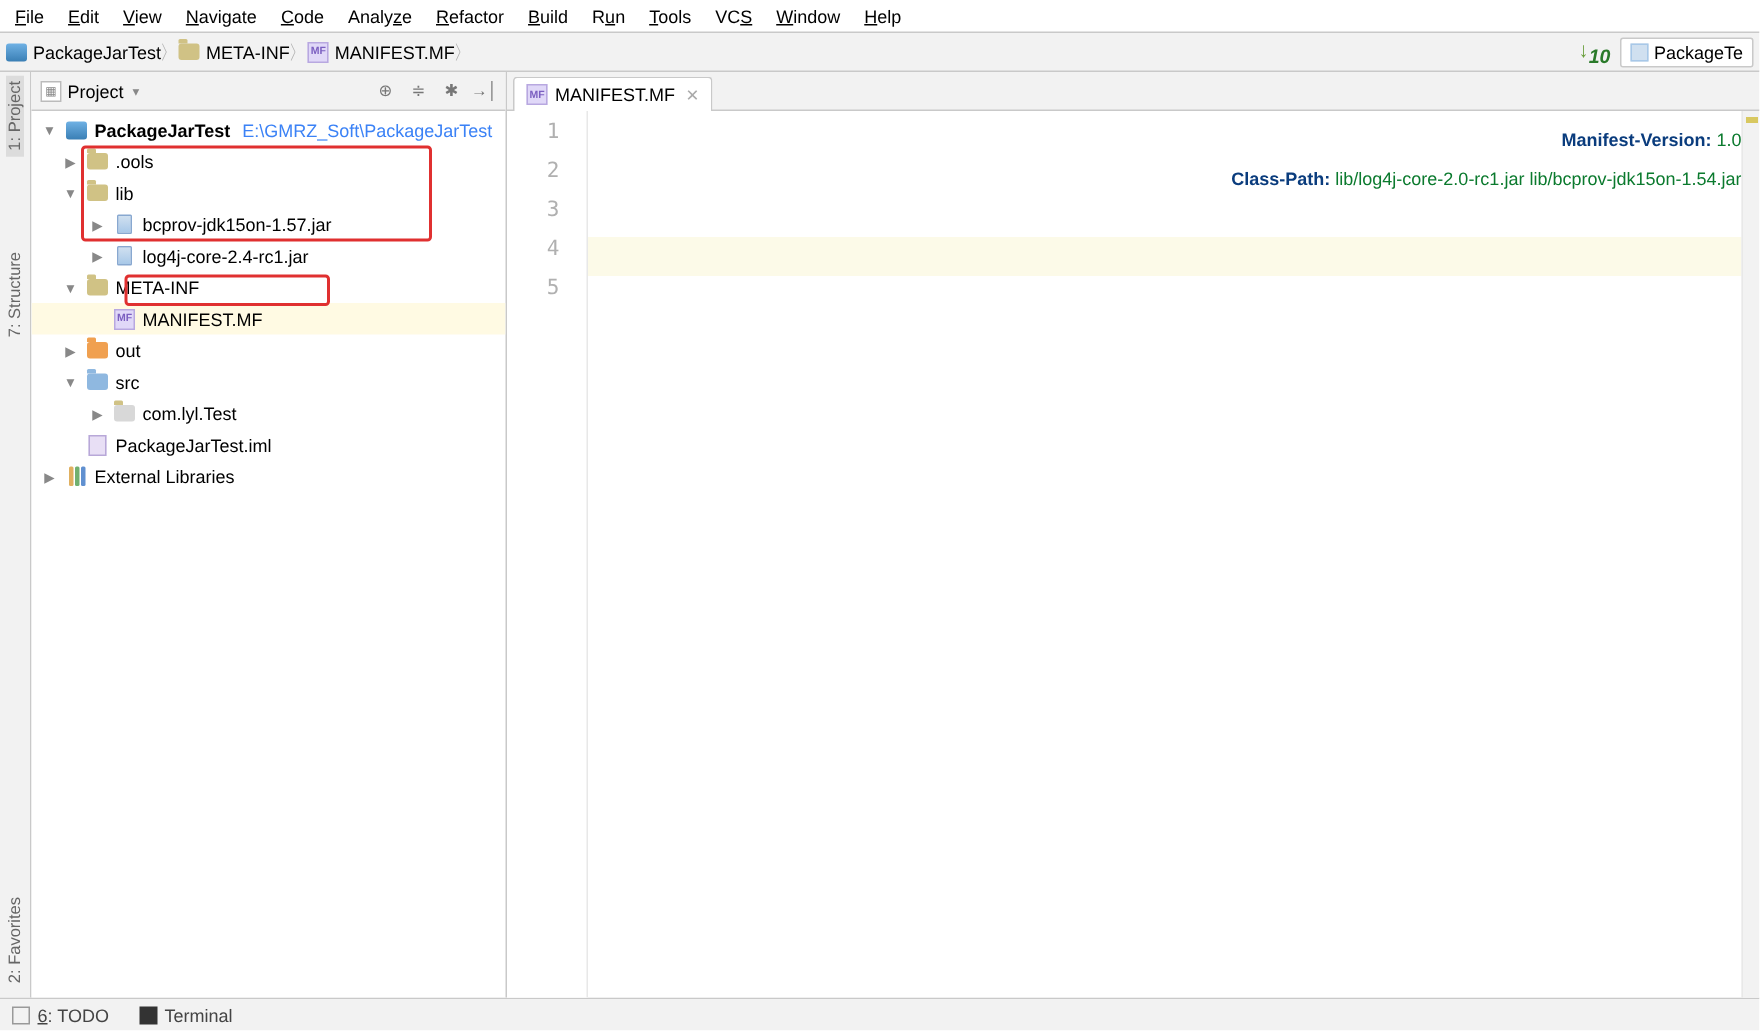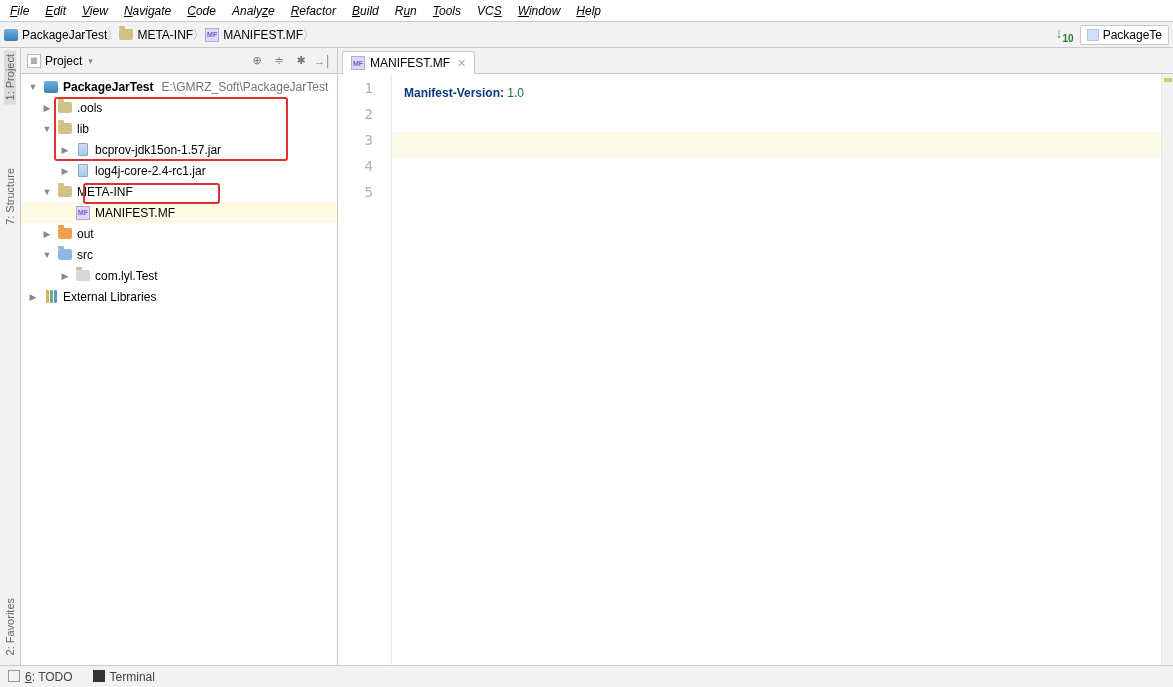--- a/index.html
+++ b/index.html
@@ -1,20 +1,20 @@
 <!DOCTYPE html>
 <html><head>
 <meta charset="utf-8">
 <style>
 * { box-sizing: border-box; margin: 0; padding: 0; font-family: "Segoe UI", Tahoma, sans-serif; font-size: 12px; }
 html, body { width: 1173px; height: 687px; overflow: hidden; background: #fff; }
 
 
 .menubar { height: 22px; display: flex; align-items: center; padding: 0 6px; gap: 8px; border-bottom: 1px solid #c9c9c9; }
-.menubar .mitem { padding: 2px 4px; cursor: default; font-style: italic; }
+.menubar .mitem { padding: 2px 4px; cursor: default; }
 .menubar .mitem .ul { text-decoration: underline; }
 
 
 .navbar { height: 26px; display: flex; align-items: center; border-bottom: 1px solid #c9c9c9; background: #f2f2f2; }
 .crumb { display: flex; align-items: center; gap: 4px; height: 22px; padding: 0 8px 0 4px; position: relative; }
 .crumb::after { content: "〉"; position: absolute; right: -4px; color: #b0b0b0; font-size: 13px; }
 .crumb:last-child::after { display: none; }
 .icon-proj { width: 14px; height: 12px; background: linear-gradient(#6fb1e4, #3a7fb5); border-radius: 2px; }
 .icon-folder { width: 14px; height: 11px; background: #d0c285; border-radius: 2px; position: relative; }
 .icon-folder::before { content:""; position:absolute; top:-3px; left:0; width:6px; height:3px; background:#d0c285; border-radius:1px 1px 0 0;}
@@ -37,48 +37,48 @@
 .project-panel { width: 317px; border-right:1px solid #c9c9c9; display:flex; flex-direction:column; background:#fff;}
 .panel-header { height: 26px; border-bottom:1px solid #c9c9c9; display:flex; align-items:center; padding:0 6px; gap:6px; background:#f2f2f2;}
 .panel-header .title { flex:1; display:flex; align-items:center; gap:4px;}
 .panel-header .tool { width:16px; height:16px; color:#777; display:flex; align-items:center; justify-content:center; font-size:11px;}
 .tree { flex:1; overflow:hidden; padding-top:2px;}
 .trow { height:21px; display:flex; align-items:center; gap:4px; padding-left:6px; position:relative; white-space:nowrap;}
 .trow .arrow { width:12px; color:#888; font-size:9px; text-align:center;}
 .trow .icon { width:16px; display:flex; justify-content:center;}
 .trow .label { }
 .trow.bold .label { font-weight:bold; }
-.trow .hint { color:#737373; margin-left:4px;}
+.trow .hint { color:#3b82f6; margin-left:4px;}
 .indent1 { padding-left: 20px; }
 .indent2 { padding-left: 38px; }
 .trow.selected { background:#fffae3; }
 .redbox { position:absolute; border:2px solid #e03030; border-radius:3px; pointer-events:none; z-index:5;}
 .icon-jar { width:10px; height:13px; background:linear-gradient(#d0e0f0,#a8c8e8); border:1px solid #88a8d0; border-radius:1px;}
 .icon-libstack { display:flex; gap:1px;} .icon-libstack span{width:3px;height:13px;border-radius:1px;} 
 .icon-iml { width:12px; height:14px; background:#e8dff5; border:1px solid #b8a8d8;}
 
 
 .editor-panel { flex:1; display:flex; flex-direction:column;}
 .tabbar { height:26px; border-bottom:1px solid #c9c9c9; display:flex; align-items:flex-end; padding-left:4px; background:#f2f2f2;}
 .tab { height:23px; border:1px solid #c9c9c9; border-bottom:none; background:#fff; display:flex; align-items:center; gap:5px; padding:0 8px; border-radius:3px 3px 0 0; position:relative; top:1px;}
 .tab .close { color:#aaa; font-size:11px; margin-left:2px;}
 .editor-body { flex:1; display:flex; position:relative; background:#fff;}
 .gutter-ln { width:54px; border-right:1px solid #e8e8e8; background:#fff; padding-top:6px;}
 .gutter-ln .ln { height:26px; text-align:right; padding-right:18px; color:#b0b0b0; font-family: Consolas, monospace; font-size:14px;}
-.code { flex:1; padding:6px 0 0 12px; font-family: Consolas, monospace; font-size:15px;}
+.code { flex:1; padding:6px 0 0 12px; font-family: Consolas, monospace; font-size:15px;text-align:right;}
 .codeline { height:26px; line-height:26px;}
 .codeline.hl { background:#fcfae8; margin-left:-12px; padding-left:12px; width:calc(100% + 12px);}
 .kw { color:#0a3c7d; font-weight:bold;}
 .val { color:#0b7a2e;}
 .err-strip { width:12px; background:#f2f2f2; border-left:1px solid #e8e8e8;}
 .err-mark { width:8px; height:4px; background:#d8c860; margin:4px auto 0;}
 
 
 .bottombar { height:22px; border-top:1px solid #c9c9c9; background:#f2f2f2; display:flex; align-items:center; padding:0 8px; gap:20px;}
-.bottombar .bitem { display:flex; gap:5px; color:#444;}
+.bottombar .bitem { display:flex; align-items:center; gap:5px; color:#444;}
 .bottombar .ul { text-decoration:underline;}
 </style>
 </head>
 <body>
 
 <div class="menubar">
   <div class="mitem"><span class="ul">F</span>ile</div>
   <div class="mitem"><span class="ul">E</span>dit</div>
   <div class="mitem"><span class="ul">V</span>iew</div>
   <div class="mitem"><span class="ul">N</span>avigate</div>
@@ -100,21 +100,21 @@
   </div>
   <div class="crumb">
     <span class="icon-folder"></span>
     <span>META-INF</span>
   </div>
   <div class="crumb">
     <span class="icon-mf">MF</span>
     <span>MANIFEST.MF</span>
   </div>
   <div class="navbar-right">
-    <span class="dl-icon">↓<sub style="font-size:10px;color:#2a7a2a;">10</sub></span>
+    <span class="dl-icon">↓<sub style="font-size:13px;color:#2a7a2a;font-style:italic;">10</sub></span>
     <div class="run-config">
       <span style="width:12px;height:12px;border:1px solid #a8c8e8;background:#d0e0f0;"></span>
       <span>PackageTe</span>
     </div>
   </div>
 </div>
 
 <div class="body">
 
   <div class="leftgutter">
@@ -204,20 +204,27 @@
             <span class="icon-folder blue"></span>
           </span>
         <span class="label">src</span>
       </div>
       <div class="trow indent2">
         <span class="arrow">▶</span>
         <span class="icon">
             <span class="icon-folder" style="background:#d8d8d8;"></span>
           </span>
         <span class="label">com.lyl.Test</span>
+      </div>
+      <div class="trow indent1">
+        <span class="arrow"></span>
+        <span class="icon">
+            <span class="icon-iml"></span>
+          </span>
+        <span class="label">PackageJarTest.iml</span>
       </div>
       <div class="trow" style="padding-left:6px;">
         <span class="arrow">▶</span>
         <span class="icon">
             <span class="icon-libstack">
               <span style="background:#e0b060;"></span>
               <span style="background:#70b070;"></span>
               <span style="background:#6090d0;"></span>
             </span>
           </span>
@@ -237,20 +244,21 @@
     <div class="editor-body">
       <div class="gutter-ln">
         <div class="ln">1</div>
         <div class="ln">2</div>
         <div class="ln">3</div>
         <div class="ln">4</div>
         <div class="ln">5</div>
       </div>
       <div class="code">
         <div class="codeline"><span class="kw">Manifest-Version:</span><span class="val"> 1.0</span></div>
+        <div class="codeline"><span class="kw">Class-Path:</span><span class="val"> lib/log4j-core-2.0-rc1.jar lib/bcprov-jdk15on-1.54.jar</span></div>
         <div class="codeline"></div>
         <div class="codeline hl"></div>
       </div>
       <div class="err-strip">
         <div class="err-mark"></div>
       </div>
     </div>
   </div>
 </div>
 

